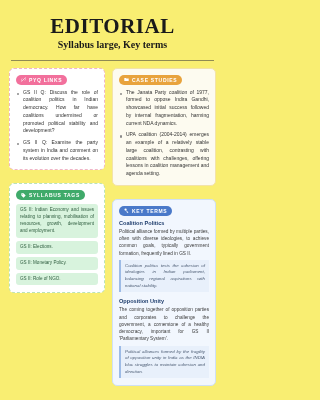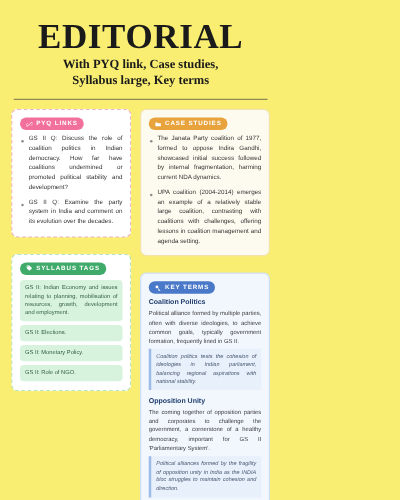--- a/index.html
+++ b/index.html
@@ -12,21 +12,21 @@
   .page{
     position:relative;
     width:225px;height:400px;
     box-sizing:border-box;
     padding:10px 9px 0 9px;
   }
   .title{
     text-align:center;
     font-family:"Liberation Serif", serif;
     font-weight:bold;
-    font-size:28px;
+    font-size:21px;
     letter-spacing:0.5px;
     color:#1a1a1a;
     margin:6px 0 2px 0;
     line-height:1;
   }
   .subtitle{
     text-align:center;
     font-family:"Liberation Serif", serif;
     font-weight:bold;
     font-size:10px;
@@ -160,21 +160,20 @@
   }
   .spacer{height:4px;}
 </style>
 </head>
 <body>
 
 <div class="page">
 
   <div class="title">EDITORIAL</div>
   <div class="subtitle">
-    <div>With PYQ link, Case studies,</div>
     <div>Syllabus large, Key terms</div>
   </div>
   <div class="rule"></div>
 
   <div class="cols">
 
     <div class="col-left">
 
       <div class="card pyq">
         <div class="card-head">

